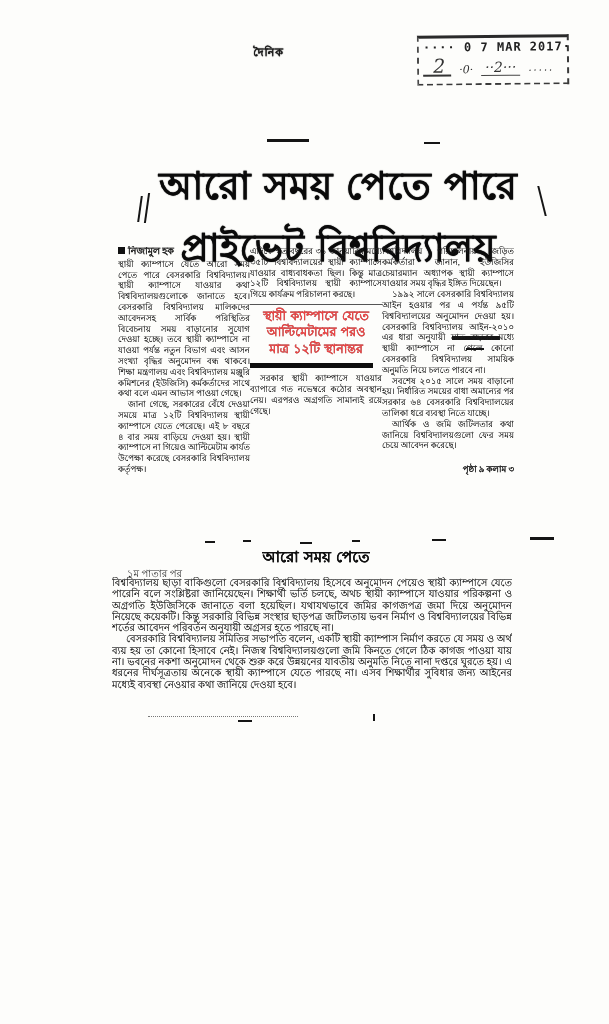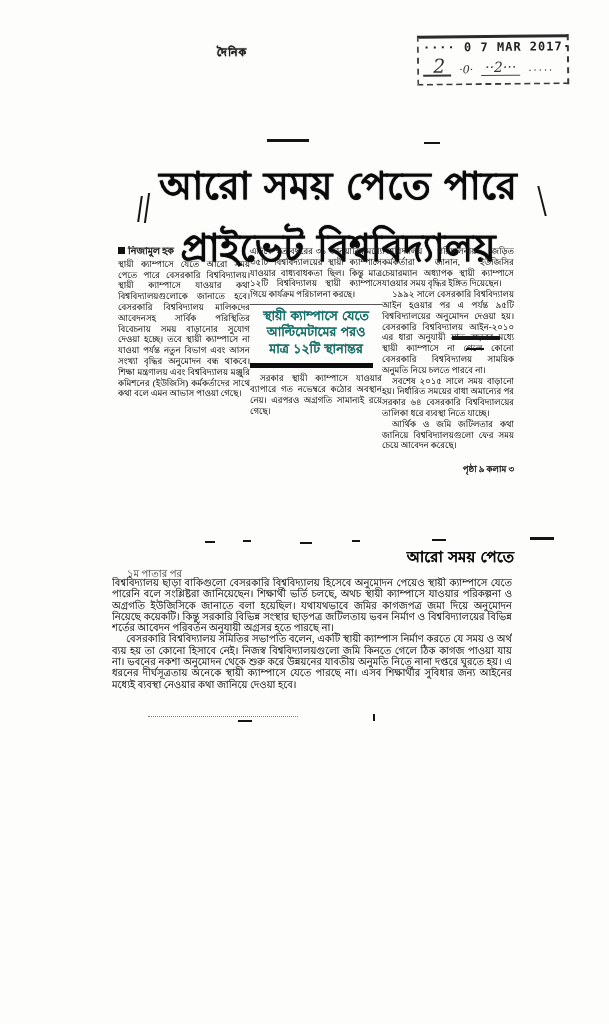--- a/index.html
+++ b/index.html
@@ -5,21 +5,21 @@
   html,body{margin:0;padding:0;background:#ffffff;}
   .page{
     position:relative;
     width:609px;height:1024px;
     background:#fdfdfb;
     overflow:hidden;
     font-family:"Liberation Serif", serif;
     color:#1c1c1c;
   }
   
-  .masthead{position:absolute;left:172px;top:44px;width:120px;text-align:center;}
+  .masthead{position:absolute;left:164px;top:44px;width:120px;text-align:right;}
   .masthead .tagline{font-size:11px;font-weight:bold;letter-spacing:1px;
     text-shadow:0 0 1px #000;}
   .masthead .title{font-size:31px;font-weight:900;line-height:32px;
     font-family:"DejaVu Sans", sans-serif;
     text-shadow:0 0 1px #000, 1px 0 0 #000;}
   
   .stamp{
     position:absolute;left:417px;top:35px;width:152px;height:50px;
     border-top:3px solid #2a2a2a;border-bottom:2px dashed #3a3a3a;
     border-left:2px dashed #4a4a4a;border-right:2px dashed #3a3a3a;
@@ -51,26 +51,26 @@
     overflow:hidden;display:flex;gap:0;}
   .col{flex:1;text-align:justify;font-size:8.6px;line-height:10.8px;color:#242424;
     text-shadow:0 0 0.5px rgba(0,0,0,0.55);}
   .col p{margin:0;}
   .col p.indent{text-indent:10px;}
   .byline{font-size:9.5px;font-weight:bold;margin-bottom:2px;white-space:nowrap;}
   .byline .sq{display:inline-block;width:7px;height:7px;background:#111;margin-right:3px;}
   
   .pull-quote{margin:4px 0 3px 0;padding-top:3px;border-top:1px solid #555;}
   .pq-line{text-align:center;font-weight:bold;font-size:12.5px;line-height:16.5px;
-    font-family:"DejaVu Sans", sans-serif;color:#0f766e;white-space:nowrap;}
+    font-family:"DejaVu Sans", sans-serif;color:#ef4444;white-space:nowrap;}
   .pq-bar{height:5px;background:#0d0d0d;margin:6px 4px 5px 0;width:93%;}
   
   .page-note{text-align:right;font-size:8.6px;font-weight:bold;margin-top:13px;}
   
-  .sec2-header{position:absolute;left:118px;top:545px;width:396px;text-align:right;
+  .sec2-header{position:absolute;left:118px;top:545px;width:396px;text-align:center;
     font-size:15px;font-weight:bold;font-family:"DejaVu Sans", sans-serif;color:#111;
     text-shadow:0 0 0.5px #000;}
   .from-note{position:absolute;left:127px;top:566px;font-size:10px;color:#2a2a2a;}
   .sec2-body{position:absolute;left:112px;top:577px;width:400px;height:141px;overflow:hidden;
     text-align:justify;font-size:10px;line-height:11.3px;color:#242424;
     text-shadow:0 0 0.5px rgba(0,0,0,0.55);}
   .sec2-body p{margin:0;}
   .sec2-body p.indent{text-indent:14px;}
 </style>
 </head>
@@ -102,20 +102,21 @@
 
   <div class="artifact" style="left:267px;top:139px;width:42px;height:3px;"></div>
   <div class="artifact" style="left:424px;top:142px;width:16px;height:2px;"></div>
   <div class="artifact" style="left:452px;top:336px;width:48px;height:4px;"></div>
   <div class="artifact" style="left:466px;top:348px;width:18px;height:2px;"></div>
 
   <div class="article">
     <div class="col">
       <div class="byline"><span class="sq"></span><span>নিজামুল হক</span></div>
       <p>স্থায়ী ক্যাম্পাসে যেতে আরো সময় পেতে পারে বেসরকারি বিশ্ববিদ্যালয়। স্থায়ী ক্যাম্পাসে যাওয়ার কথা বিশ্ববিদ্যালয়গুলোকে জানাতে হবে। বেসরকারি বিশ্ববিদ্যালয় মালিকদের আবেদনসহ সার্বিক পরিস্থিতির বিবেচনায় সময় বাড়ানোর সুযোগ দেওয়া হচ্ছে। তবে স্থায়ী ক্যাম্পাসে না যাওয়া পর্যন্ত নতুন বিভাগ এবং আসন সংখ্যা বৃদ্ধির অনুমোদন বন্ধ থাকবে। শিক্ষা মন্ত্রণালয় এবং বিশ্ববিদ্যালয় মঞ্জুরি কমিশনের (ইউজিসি) কর্মকর্তাদের সাথে কথা বলে এমন আভাস পাওয়া গেছে।</p>
+      <p class="indent">জানা গেছে, সরকারের বেঁধে দেওয়া সময়ে মাত্র ১২টি বিশ্ববিদ্যালয় স্থায়ী ক্যাম্পাসে যেতে পেরেছে। এই ৮ বছরে ৪ বার সময় বাড়িয়ে দেওয়া হয়। স্থায়ী ক্যাম্পাসে না গিয়েও আল্টিমেটাম কার্যত উপেক্ষা করেছে বেসরকারি বিশ্ববিদ্যালয় কর্তৃপক্ষ।</p>
     </div>
     <div class="col">
       <p>এদিকে গত বছরের ৩১ জানুয়ারির মধ্যে ৩৫টি বিশ্ববিদ্যালয়ের স্থায়ী ক্যাম্পাসে যাওয়ার বাধ্যবাধকতা ছিল। কিন্তু মাত্র ১২টি বিশ্ববিদ্যালয় স্থায়ী ক্যাম্পাসে গিয়ে কার্যক্রম পরিচালনা করছে।</p>
       <div class="pull-quote">
         <div class="pq-line">স্থায়ী ক্যাম্পাসে যেতে</div>
         <div class="pq-line">আল্টিমেটামের পরও</div>
         <div class="pq-line">মাত্র ১২টি স্থানান্তর</div>
         <div class="pq-bar"></div>
       </div>
       <p class="indent">সরকার স্থায়ী ক্যাম্পাসে যাওয়ার ব্যাপারে গত নভেম্বরে কঠোর অবস্থান নেয়। এরপরও অগ্রগতি সামান্যই রয়ে গেছে।</p>

